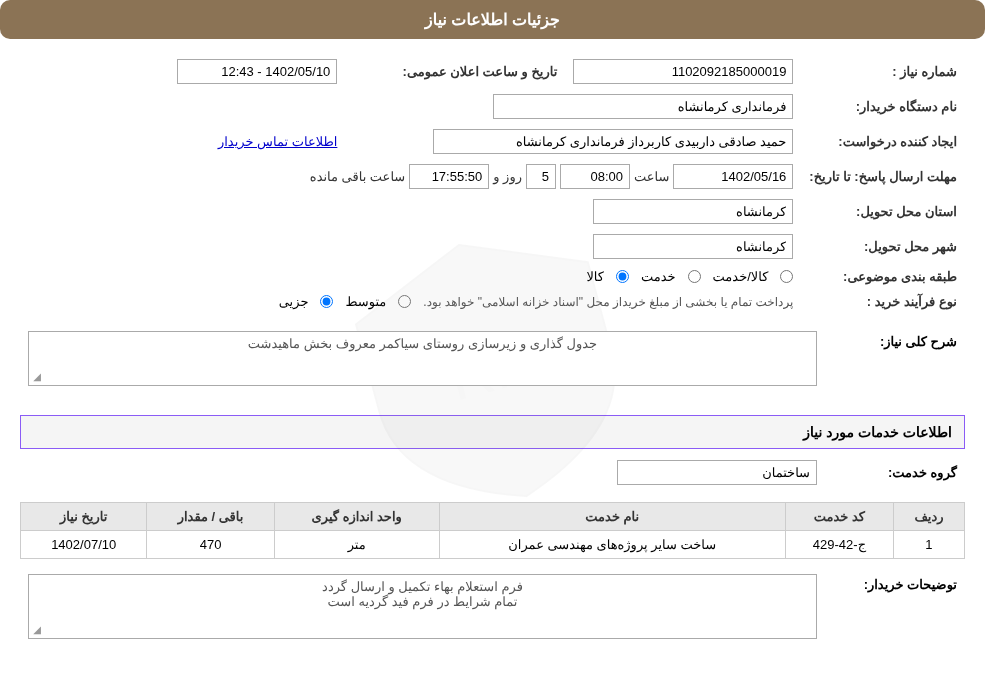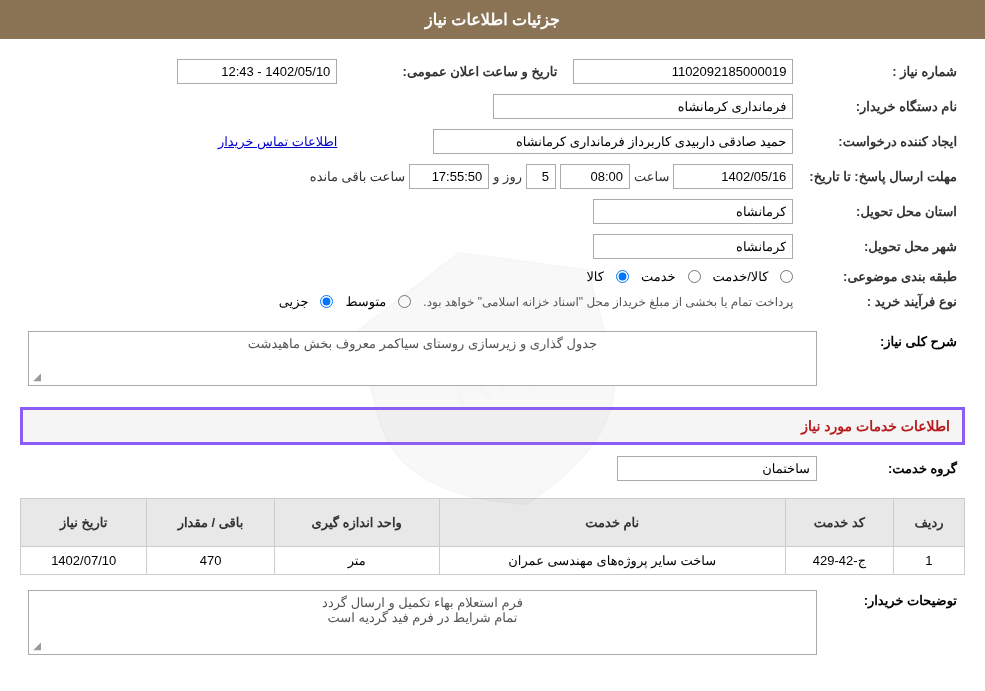--- a/index.html
+++ b/index.html
@@ -15,20 +15,21 @@
       background: #fff;
       margin: 0 auto;
     }
     .header-bar {
       background: #8B7355;
       color: #fff;
       text-align: center;
       padding: 10px 20px;
       font-size: 16px;
       font-weight: bold;
+      border-radius: 10px;
     }
     .content-area {
       padding: 15px 20px;
     }
     .info-table {
       width: 100%;
       border-collapse: collapse;
       margin-bottom: 12px;
     }
     .info-table td {
@@ -51,26 +52,26 @@
       background: #fff;
       font-family: Tahoma, Arial, sans-serif;
       font-size: 13px;
       direction: rtl;
     }
     .input-medium { width: 220px; }
     .input-date { width: 120px; }
     .input-time { width: 70px; }
     .section-header {
       background: #f5f5f5;
-      border: 3px solid #8b5cf6;
+      border: 1px solid #8b5cf6;
       padding: 8px 12px;
       font-weight: bold;
       font-size: 14px;
-      color: #b91c1c;
-      margin: 16px 0 6px 0;
+      color: #000000;
+      margin: 24px 0 6px 0;
     }
     .link-style {
       color: #0000cc;
       text-decoration: underline;
       cursor: pointer;
     }
     .radio-group {
       display: flex;
       align-items: center;
       gap: 12px;
@@ -104,21 +105,21 @@
       font-size: 10px;
     }
     .services-table {
       width: 100%;
       border-collapse: collapse;
       margin-top: 6px;
     }
     .services-table th {
       background: #e8e8e8;
       border: 1px solid #ccc;
-      padding: 16px 8px;
+      padding: 6px 8px;
       text-align: center;
       font-weight: bold;
       color: #333;
     }
     .services-table td {
       border: 1px solid #ccc;
       padding: 6px 8px;
       text-align: center;
     }
     .btn-row {

